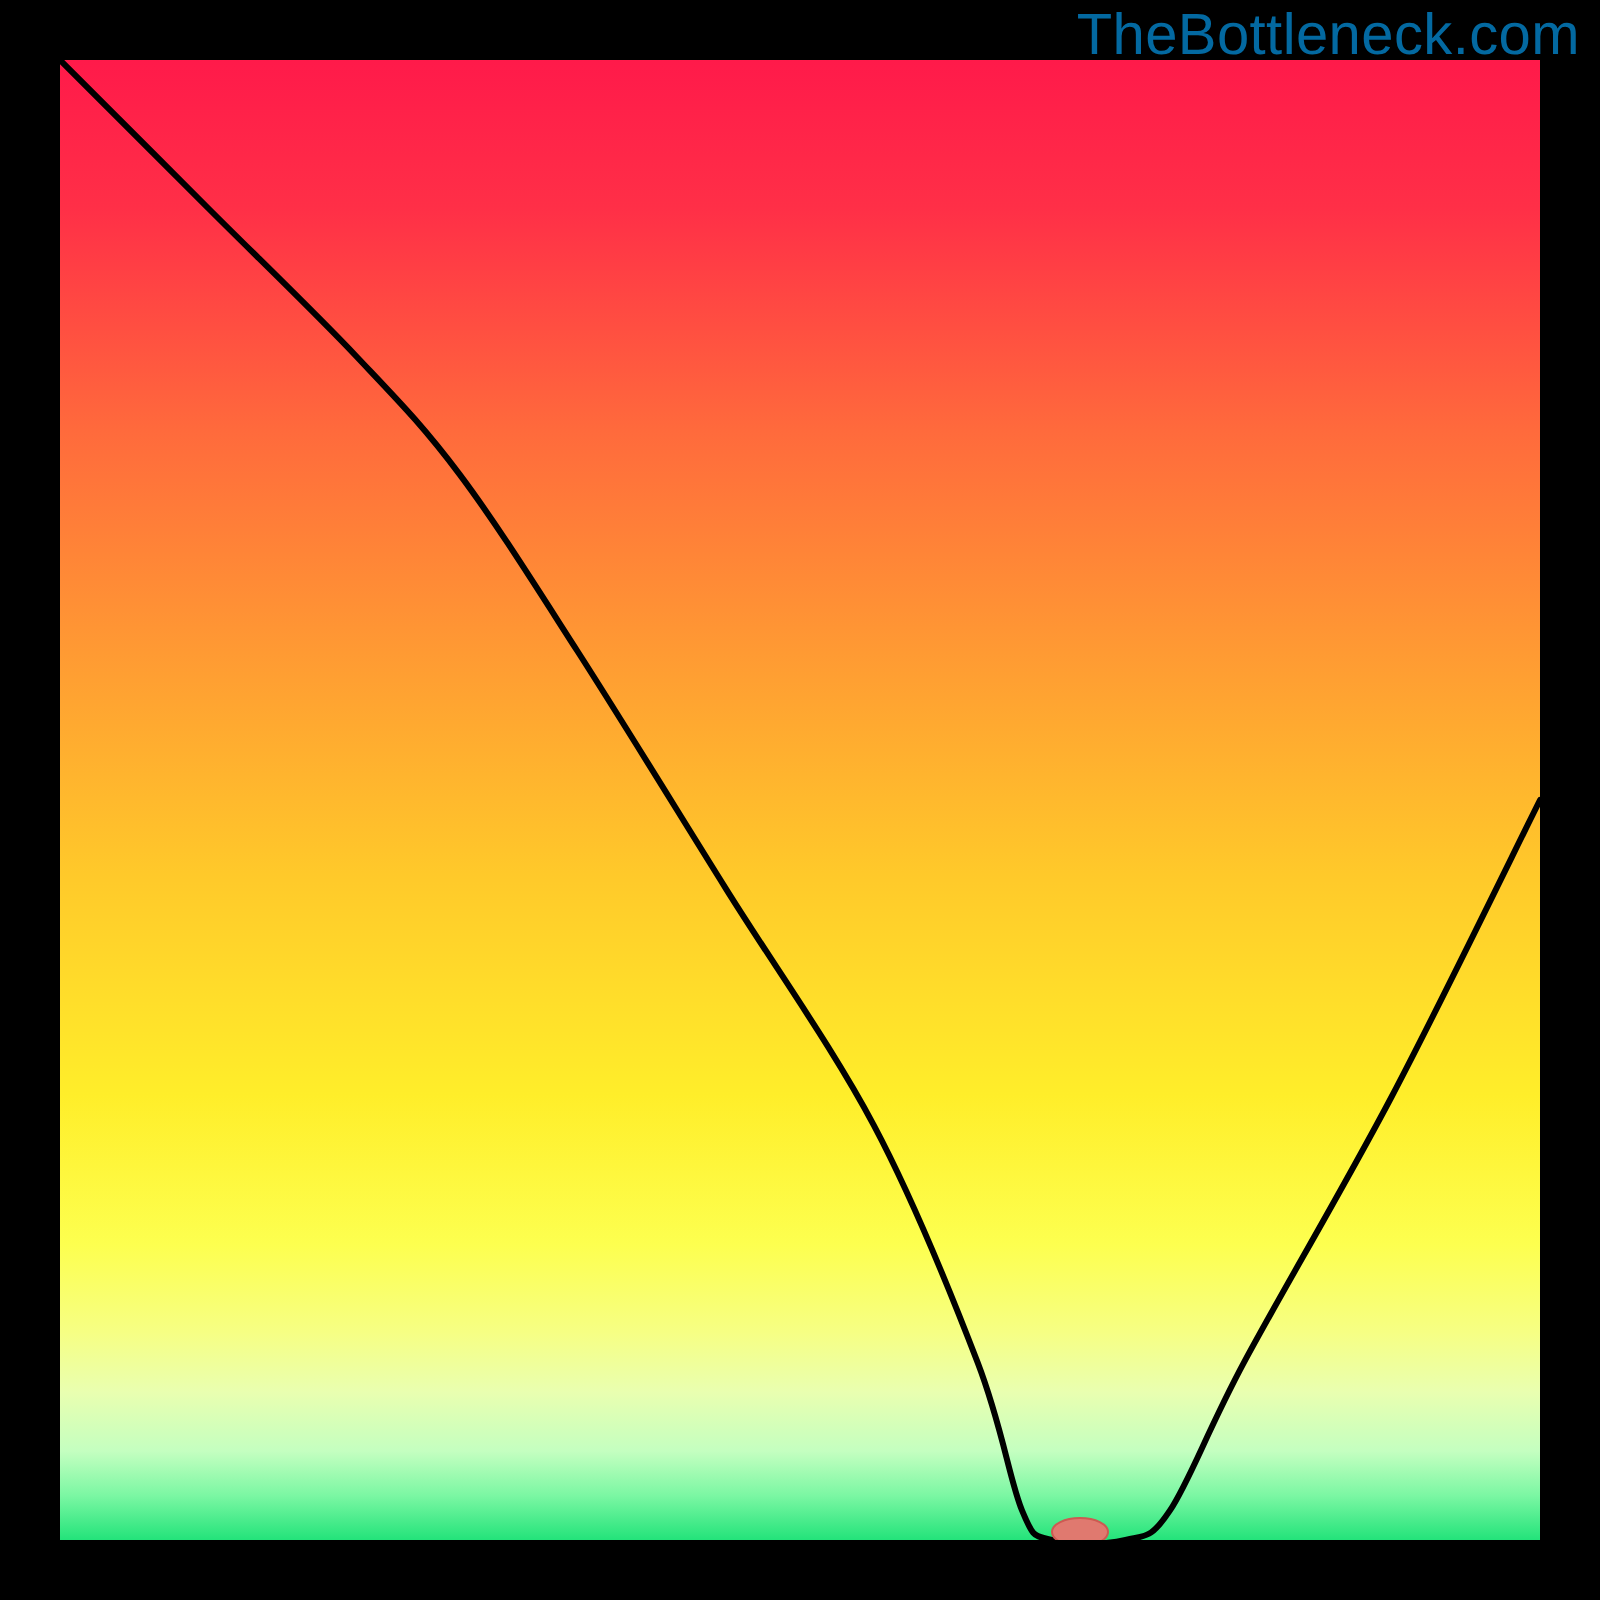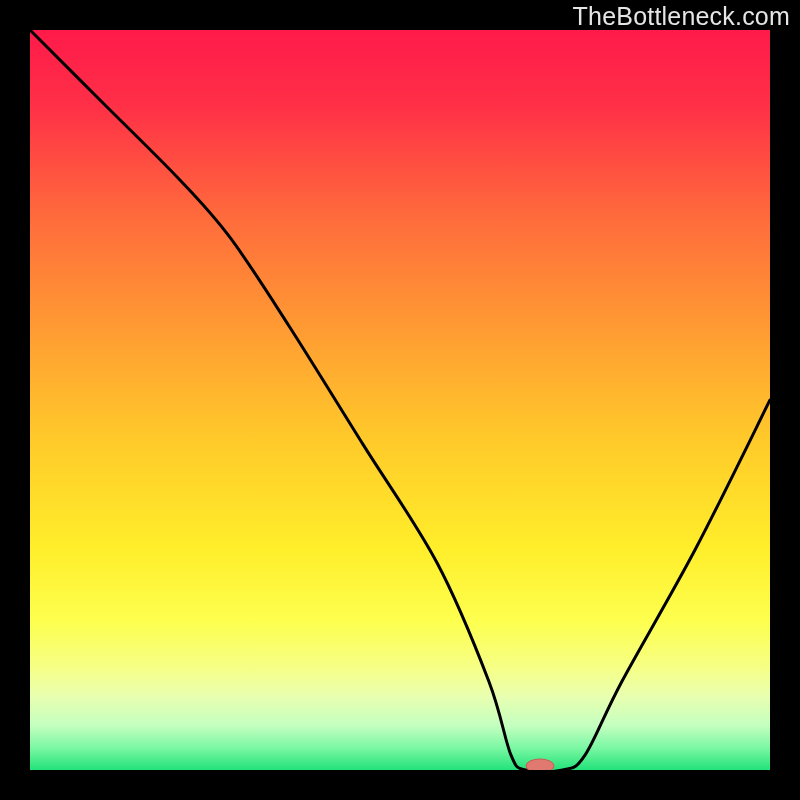--- a/index.html
+++ b/index.html
@@ -14,22 +14,22 @@
   .outer {
     position: relative;
     width: 800px;
     height: 800px;
     background: #000;
   }
   .watermark {
     position: absolute;
     top: 2px;
     right: 10px;
-    color: #e5e5e5;
-    font-size: 25px;
+    color: #0369a1;
+    font-size: 29px;
     font-weight: 500;
     letter-spacing: 0.2px;
     z-index: 10;
   }
   .plot {
     position: absolute;
     left: 30px;
     top: 30px;
     width: 740px;
     height: 740px;

